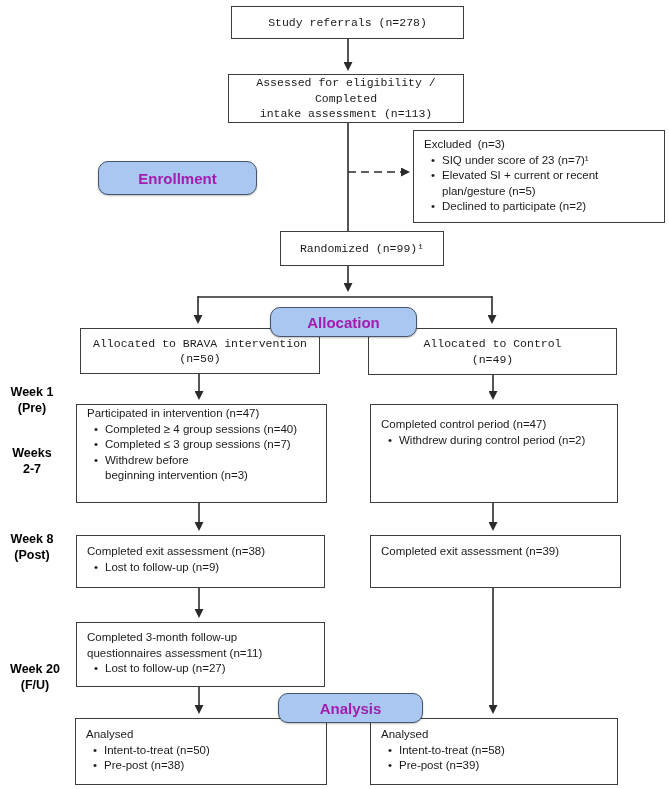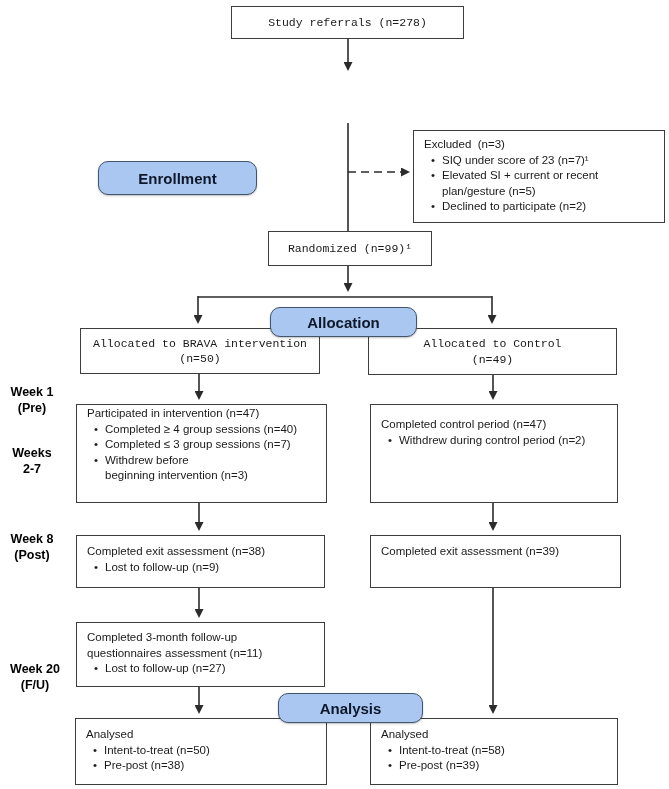--- a/index.html
+++ b/index.html
@@ -16,21 +16,21 @@
   .pre{white-space:pre-wrap;font-family:Liberation Mono, monospace;}
   .box.list{padding:6px 6px 0 10px;}
   .box-title{white-space:pre-wrap;display:block;}
   .bullet{display:flex;align-items:flex-start;}
   .bullet::before{content:"\2022";width:18px;flex:0 0 18px;text-align:center;}
   .bullet .btext{white-space:pre-wrap;flex:1;}
   .pill{
     position:absolute;z-index:3;box-sizing:border-box;
     background:#a9c7f0;border:1.6px solid #44546a;border-radius:10px;
     display:flex;align-items:center;justify-content:center;
-    font-weight:bold;font-size:15px;color:#0f172a;
+    font-weight:bold;font-size:15px;color:#a21caf;
     box-shadow:0 1px 2px rgba(0,0,0,0.25);
   }
   .week-label{
     position:absolute;z-index:2;font-weight:bold;font-size:12.5px;line-height:15.5px;
     text-align:center;white-space:pre-wrap;color:#000000;
   }
 </style>
 </head>
 <body>
 
@@ -85,36 +85,40 @@
     <span>Allocation</span>
   </div>
   <div class="pill" style="left:278px;top:693px;width:145px;height:30px;">
     <span>Analysis</span>
   </div>
 
   <div class="box center" style="left:231px;top:6px;width:233px;height:33px;">
     <span class="pre">Study referrals (n=278)</span>
   </div>
 
+  <div class="box center" style="left:228px;top:74px;width:236px;height:49px;">
+    <span class="pre">Assessed for eligibility / Completed
+intake assessment (n=113)</span>
+  </div>
 
   <div class="box list" style="left:413px;top:130px;width:252px;height:93px;">
     <span class="box-title">Excluded  (n=3)</span>
     <div class="bullet">
         <span class="btext">SIQ under score of 23 (n=7)¹</span>
       </div>
     <div class="bullet">
         <span class="btext">Elevated SI + current or recent
 plan/gesture (n=5)</span>
       </div>
     <div class="bullet">
         <span class="btext">Declined to participate (n=2)</span>
       </div>
   </div>
 
-  <div class="box center" style="left:268px;top:231px;width:164px;height:35px;">
+  <div class="box center" style="left:280px;top:231px;width:164px;height:35px;">
     <span class="pre">Randomized (n=99)¹</span>
   </div>
 
   <div class="box center" style="left:80px;top:328px;width:240px;height:46px;">
     <span class="pre">Allocated to BRAVA intervention
 (n=50)</span>
   </div>
 
   <div class="box center" style="left:368px;top:328px;width:249px;height:47px;">
     <span class="pre">Allocated to Control

